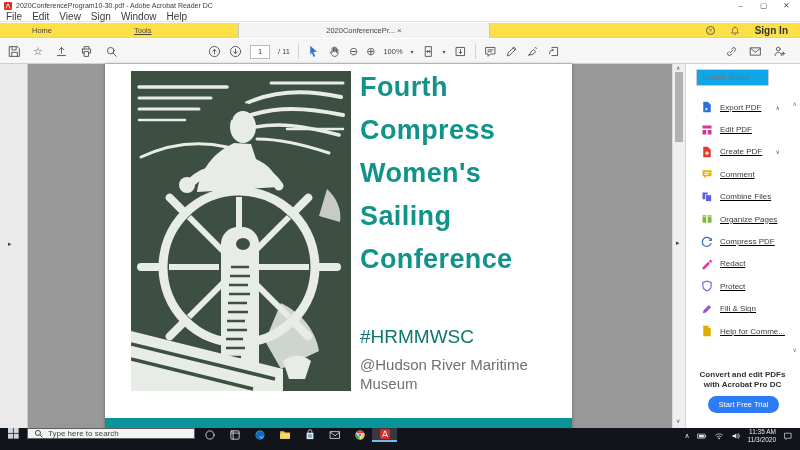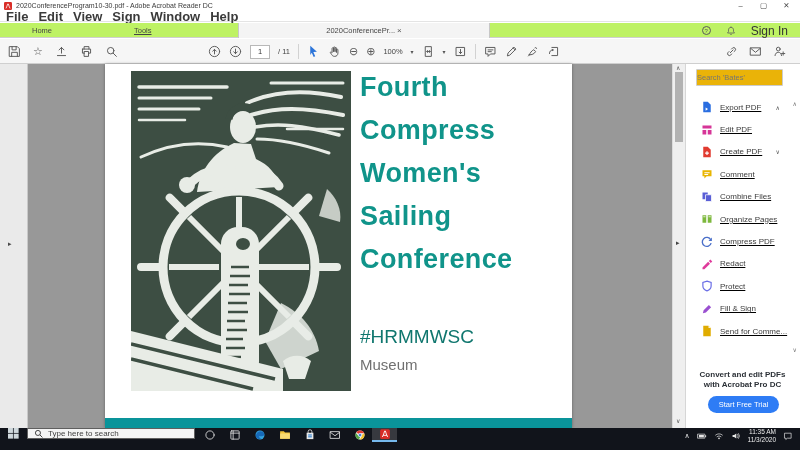--- a/index.html
+++ b/index.html
@@ -8,31 +8,31 @@
 
   
   .titlebar { position:absolute; top:0; left:0; right:0; height:11px; background:#fff; display:flex; align-items:center; padding-left:4px; }
   .app-logo { width:8px; height:8px; display:flex; }
   .win-title { font-size:7px; color:#3a3a3a; margin-left:4px; white-space:nowrap; }
   .win-controls { position:absolute; right:2px; top:0; height:11px; display:flex; }
   .win-controls span { width:23px; text-align:center; font-size:7.5px; line-height:11px; color:#444; cursor:default; }
 
   
   .menubar { position:absolute; top:11px; left:0; right:0; height:11px; background:#fff; border-bottom:1px solid #e4e4e4; display:flex; align-items:center; gap:10px; padding-left:6px; }
-  .menubar span { font-size:13px; color:#3a3a3a;font-weight:bold; }
-
-  
-  .tabstrip { position:absolute; top:23px; left:0; right:0; height:15px; background:#bef264; border-bottom:1px solid #cfcfcf; font-size:7.5px; color:#454545; }
+  .menubar span { font-size:10px; color:#3a3a3a; }
+
+  
+  .tabstrip { position:absolute; top:23px; left:0; right:0; height:15px; background:#fde047; border-bottom:1px solid #cfcfcf; font-size:7.5px; color:#454545; }
   .tab-home  { position:absolute; left:32px;  line-height:15px; }
   .tab-tools { position:absolute; left:134px; line-height:15px;text-decoration:underline; }
   .tab-doc { position:absolute; left:238px; width:252px; top:0; height:15px; background:#f4f4f4; border-left:1px solid #c7c7c7; border-right:1px solid #c7c7c7; display:flex; align-items:center; justify-content:center; gap:2px; }
   .tab-doc .tab-close { font-size:8px; color:#555; }
   .tabstrip-right { position:absolute; right:12px; top:0; height:15px; display:flex; align-items:center; gap:15px; }
   .help-btn { width:9px; height:9px; border:1px solid #5a5a5a; border-radius:50%; font-size:6px; text-align:center; line-height:8px; color:#5a5a5a; }
-  .signin { font-size:12px; font-weight:normal; color:#333; }
+  .signin { font-size:10px; font-weight:bold; color:#333; }
 
   
   .toolbar { position:absolute; top:39px; left:0; right:0; height:25px; background:#f6f6f6; border-bottom:1px solid #cfcfcf; }
   .tb-left   { position:absolute; left:8px;   top:0; height:25px; display:flex; align-items:center; gap:12px; }
   .tb-center { position:absolute; left:208px; top:0; height:25px; display:flex; align-items:center; gap:8px; }
   .tb-right  { position:absolute; right:14px; top:0; height:25px; display:flex; align-items:center; gap:11px; }
   .tbi { display:flex; align-items:center; }
   .tbi svg { width:13px; height:13px; display:block; }
   .oicon { stroke:#5a5a5a; fill:none; stroke-width:1.2; stroke-linecap:round; stroke-linejoin:round; }
   .glyph { font-size:11px; color:#5a5a5a; line-height:13px; }
@@ -53,21 +53,21 @@
   .location { position:absolute; left:255px; top:291px; font-size:15px; line-height:19px; color:#707070; }
   .teal-band { position:absolute; left:0; bottom:0; width:100%; height:10px; background:#0a949a; }
 
   .doc-scroll { position:absolute; left:672px; top:0; width:13px; height:364px; background:#efefef; border-left:1px solid #dcdcdc; }
   .doc-scroll .thumb { position:absolute; left:2px; top:8px; width:8px; height:70px; background:#b2b2b2; }
   .sarrow { position:absolute; left:3px; font-size:6px; color:#555; line-height:6px; }
   .panel-toggle { position:absolute; left:3px; top:175px; font-size:7px; color:#444; }
 
   
   .sidebar { position:absolute; left:685px; top:0; width:115px; height:364px; background:#fff; border-left:1px solid #d6d6d6; }
-  .sb-search { position:absolute; left:10px; top:5px; width:87px; height:17px; border:1px solid #cbcbcb; background:#eab308; font-size:7.5px; color:#444; font-family:"Liberation Sans",sans-serif; border-radius:1px; }
+  .sb-search { position:absolute; left:10px; top:5px; width:73px; height:17px; border:1px solid #cbcbcb; background:#0ea5e9; font-size:7.5px; padding-left:5px; color:#444; font-family:"Liberation Sans",sans-serif; border-radius:1px; }
   .tool-list { position:absolute; top:32px; left:0; width:108px;text-decoration:underline; }
   .tool-item { height:22.4px; display:flex; align-items:center; padding-left:15px; gap:7px; position:relative; }
   .tool-item svg { width:12px; height:12px; flex:0 0 auto; }
   .tool-label { font-size:8px; color:#3b3b3b; white-space:nowrap; }
   .tool-chevron { position:absolute; right:14px; font-size:6px; color:#555; }
   .sb-scroll-up, .sb-scroll-dn { position:absolute; right:3px; font-size:6px; color:#777; }
   .sb-scroll-up { top:36px; } .sb-scroll-dn { top:282px; }
   .promo { position:absolute; top:306px; left:0; width:113px; text-align:center; font-size:8px; font-weight:bold; color:#2c3137; line-height:10px; }
   .trial-btn { position:absolute; top:332px; left:22px; width:71px; height:17px; background:#2e7cf5; border-radius:9px; color:#fff; font-size:7.5px; text-align:center; line-height:17px; border:none; font-family:"Liberation Sans",sans-serif; }
 
@@ -303,20 +303,21 @@
 
     <div class="poster-title">
       <div>Fourth</div>
       <div>Compress</div>
       <div>Women's</div>
       <div>Sailing</div>
       <div>Conference</div>
     </div>
     <div class="hashtag">#HRMMWSC</div>
     <div class="location">
+      <div>@Hudson River Maritime</div>
       <div>Museum</div>
     </div>
     <div class="teal-band"></div>
   </div>
 
   <div class="doc-scroll">
     <span class="sarrow" style="top:1px">∧</span>
     <div class="thumb"></div>
     <span class="panel-toggle">▸</span>
     <span class="sarrow" style="top:354px">∨</span>
@@ -392,21 +393,21 @@
         <svg viewBox="0 0 16 16">
             <path d="M2.5 13.5l1-4 7-7 3 3-7 7zM12 14h2.5" fill="#9a4fd0"></path>
           </svg>
         <span class="tool-label">Fill &amp; Sign</span>
       </div>
       <div class="tool-item">
         <svg viewBox="0 0 16 16">
             <path d="M3 1h7l3 3v11H3z" fill="#e0ac00"></path>
             <path d="M10 1v3h3z" fill="#fff" opacity=".85"></path>
           </svg>
-        <span class="tool-label">Send for Comme...</span>
+        <span class="tool-label">Help for Comme...</span>
       </div>
     </div>
 
     <span class="sb-scroll-up">∧</span>
     <span class="sb-scroll-dn">∨</span>
 
     <div class="promo">
       <div>Convert and edit PDFs</div>
       <div>with Acrobat Pro DC</div>
     </div>

